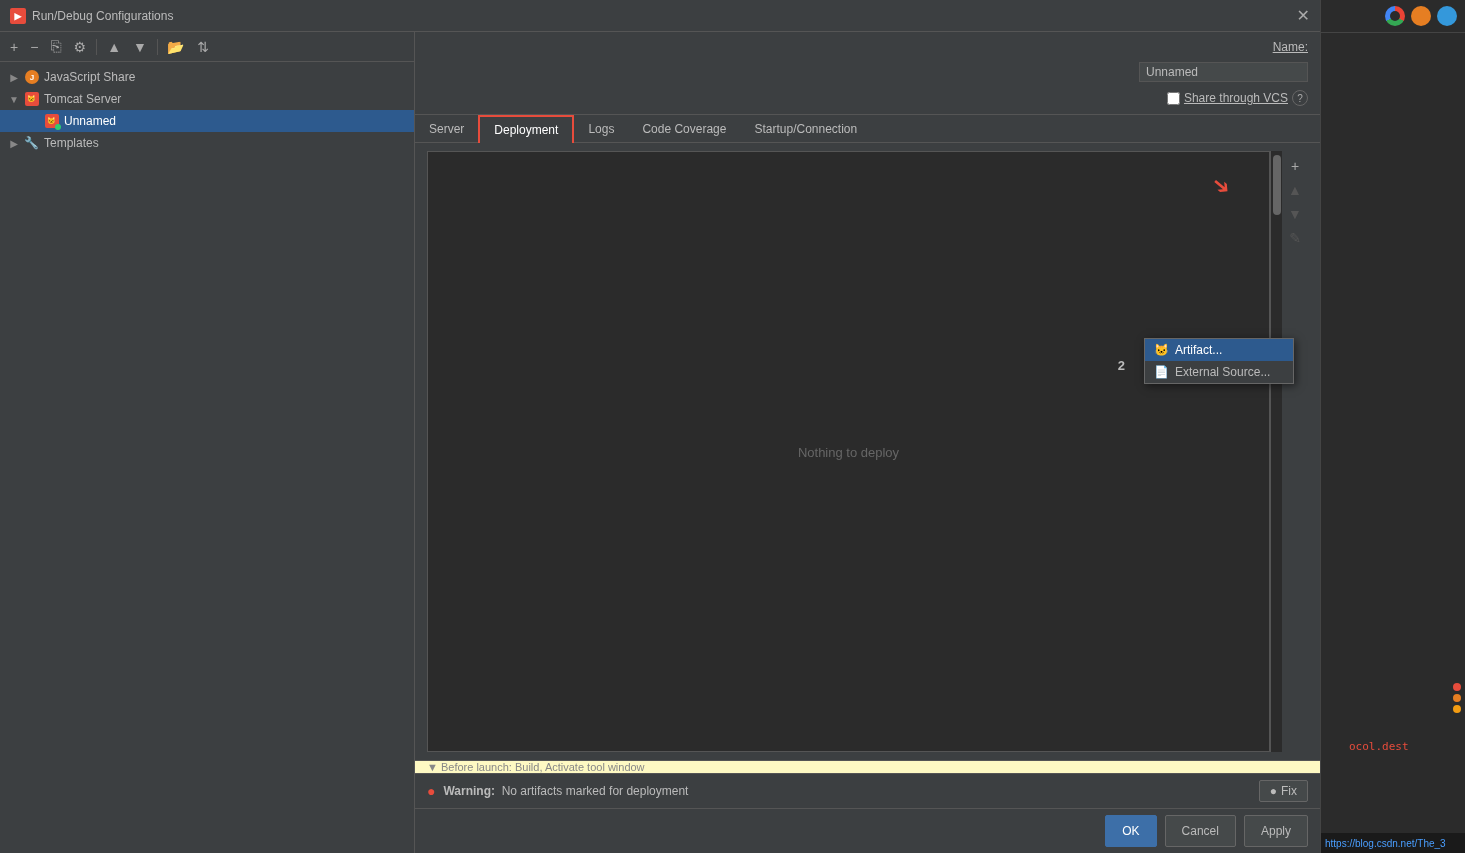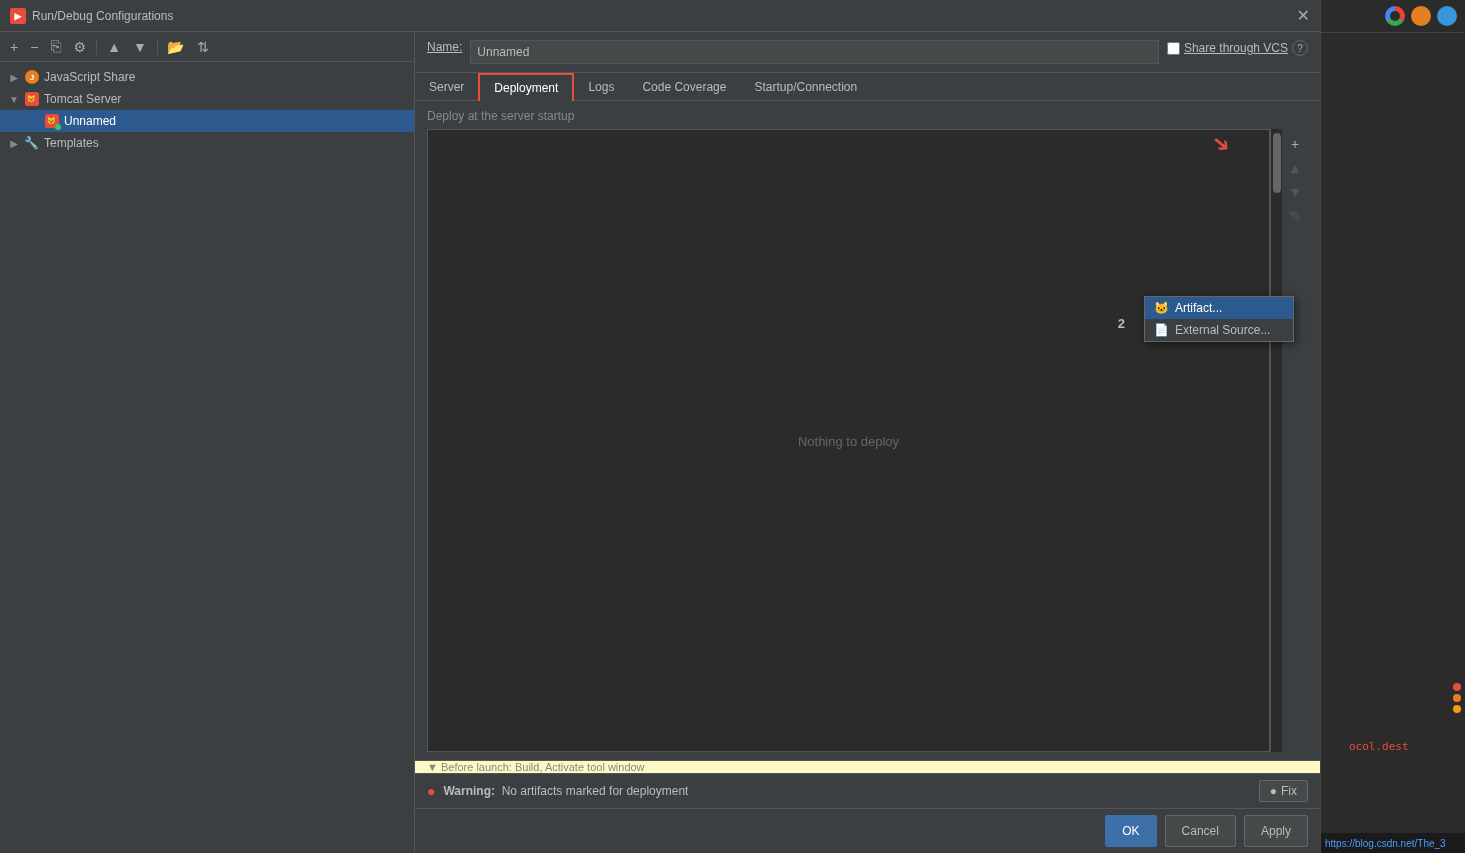--- a/index.html
+++ b/index.html
@@ -182,24 +182,25 @@
     .right-panel {
       flex: 1;
       display: flex;
       flex-direction: column;
       background: #3c3f41;
     }
 
     
     .name-row {
       display: flex;
-      align-items: flex-start;
+      align-items: flex-end;
       padding: 8px 12px;
       gap: 8px;
       border-bottom: 1px solid #555;
+      flex-direction: column;
     }
     .name-label { color: #bbbbbb; font-size: 12px; text-decoration: underline; }
     .name-input {
       flex: 1;
       background: #45494a;
       border: 1px solid #555;
       color: #bbbbbb;
       padding: 2px 6px;
       font-size: 12px;
       height: 24px;
@@ -536,21 +537,20 @@
       <div class="tabs">
         <button class="tab">Server</button>
         <button class="tab active-highlighted">Deployment</button>
         <button class="tab">Logs</button>
         <button class="tab">Code Coverage</button>
         <button class="tab">Startup/Connection</button>
       </div>
 
       <div class="main-area">
         <div class="deploy-area">
-          <div class="deploy-label">Deploy at the server startup</div>
           <div style="display:flex; flex:1; gap:0;">
             <div class="deploy-list">
               <span class="nothing-to-deploy">Nothing to deploy</span>
             </div>
             <div class="scrollbar-area">
               <div class="scrollbar-thumb"></div>
             </div>
             <div class="deploy-sidebar">
               <button class="side-btn">+</button>
               <button class="side-btn" style="color:#555;cursor:default;">▲</button>

